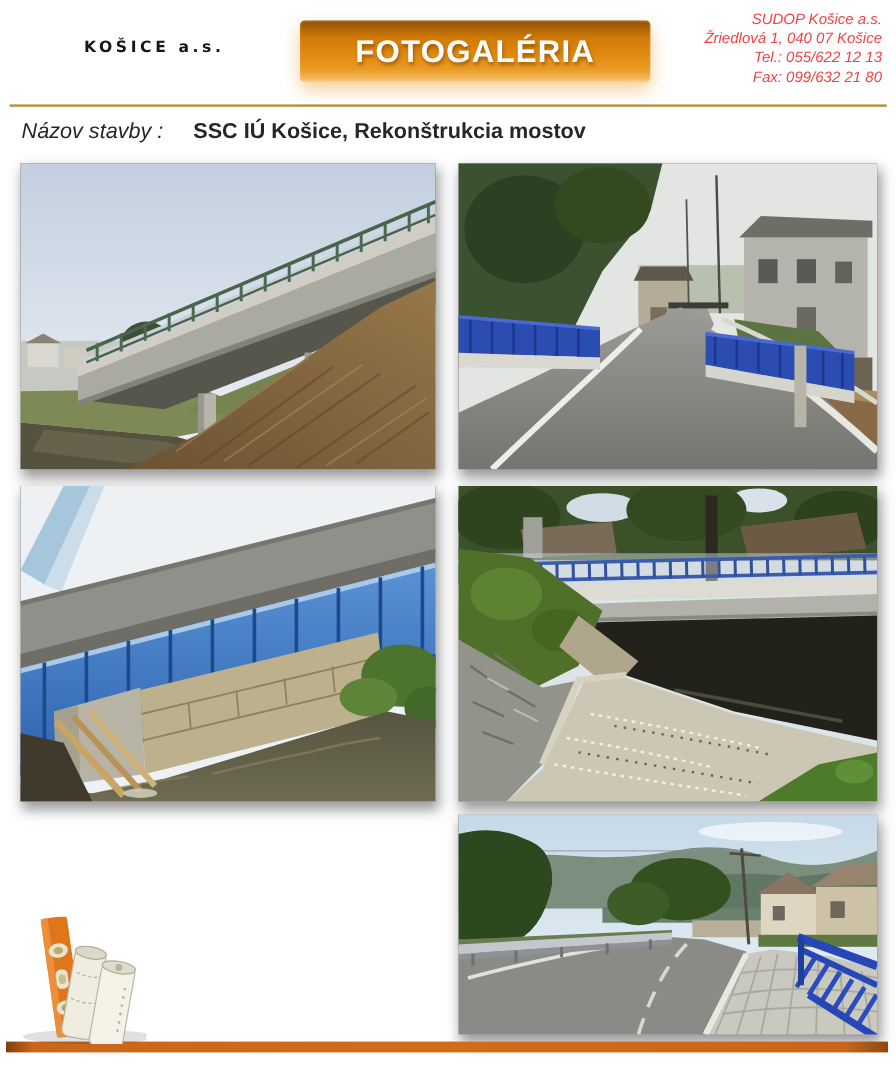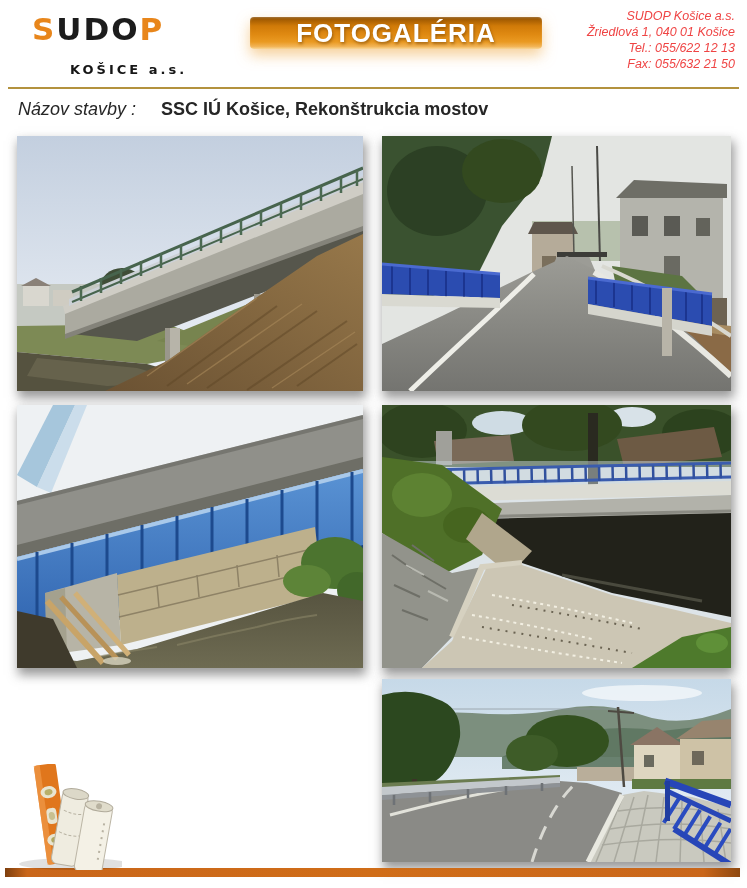--- a/index.html
+++ b/index.html
@@ -8,21 +8,21 @@
 
   
   .logo{position:absolute;left:32px;top:14px;width:160px;}
   .logo-word{font-family:"DejaVu Sans",sans-serif;font-weight:bold;font-size:31px;
              letter-spacing:2px;line-height:30px;white-space:nowrap;}
   .lt-o{color:#E8861B;}
   .lt-k{color:#1c1c1c;}
   .logo-sub{font-family:"DejaVu Sans",sans-serif;font-weight:bold;font-size:13px;
             letter-spacing:3px;color:#161616;margin-top:18px;margin-left:38px;white-space:nowrap;}
 
-  .banner{position:absolute;left:250px;top:17px;width:292px;height:32px;
+  .banner{position:absolute;left:250px;top:17px;width:292px;height:52px;
           display:flex;align-items:center;justify-content:center;border-radius:4px;
           background:linear-gradient(180deg,#8a4c00 0%,#a85f02 10%,#d07a08 28%,
                      #e08a12 55%,#ea9a22 78%,#f2b456 92%,#f8d696 100%);
           box-shadow:0 6px 14px rgba(238,170,70,0.55), inset 0 1px 2px rgba(255,255,255,0.25);}
   .banner-title{color:#ffffff;font-weight:bold;font-size:26px;letter-spacing:1px;
                 text-shadow:1px 2px 3px rgba(110,60,0,0.55);}
 
   .contact{position:absolute;right:12px;top:8px;text-align:right;font-size:12.5px;
            line-height:16px;color:#ef4444;font-style:italic;}
 
@@ -48,33 +48,32 @@
   .footer-bar{position:absolute;left:5px;top:868px;width:735px;height:9px;z-index:2;
               background:linear-gradient(90deg,#7e3f0e 0%,#c9661a 3%,#d06d18 50%,
                          #c9661a 95%,#8e4810 100%);}
 </style>
 </head>
 <body>
 
 <div class="page">
 
   <div class="logo">
-    <div class="logo-word"><span class="lt-o">S</span><span class="lt-k">U</span><span class="lt-k">D</span><span class="lt-k">O</span><span class="lt-o">P</span></div>
     <div class="logo-sub">KOŠICE a.s.</div>
   </div>
 
   <div class="banner">
     <span class="banner-title">FOTOGALÉRIA</span>
   </div>
 
   <div class="contact">
     <div>SUDOP Košice a.s.</div>
-    <div>Žriedlová 1, 040 01 Košice</div>
+    <div>Žriedlová 1, 040 07 Košice</div>
     <div>Tel.: 055/622 12 13</div>
-    <div>Fax: 055/632 21 50</div>
+    <div>Fax: 099/632 21 80</div>
   </div>
 
   <div class="separator"></div>
 
   <div class="title-row">
     <span class="title-label">Názov stavby :</span>
     <span class="title-value">SSC IÚ Košice, Rekonštrukcia mostov</span>
   </div>
 
   <figure class="photo" id="photo1" aria-label="photo-concrete-bridge-side-view-green-railing">

